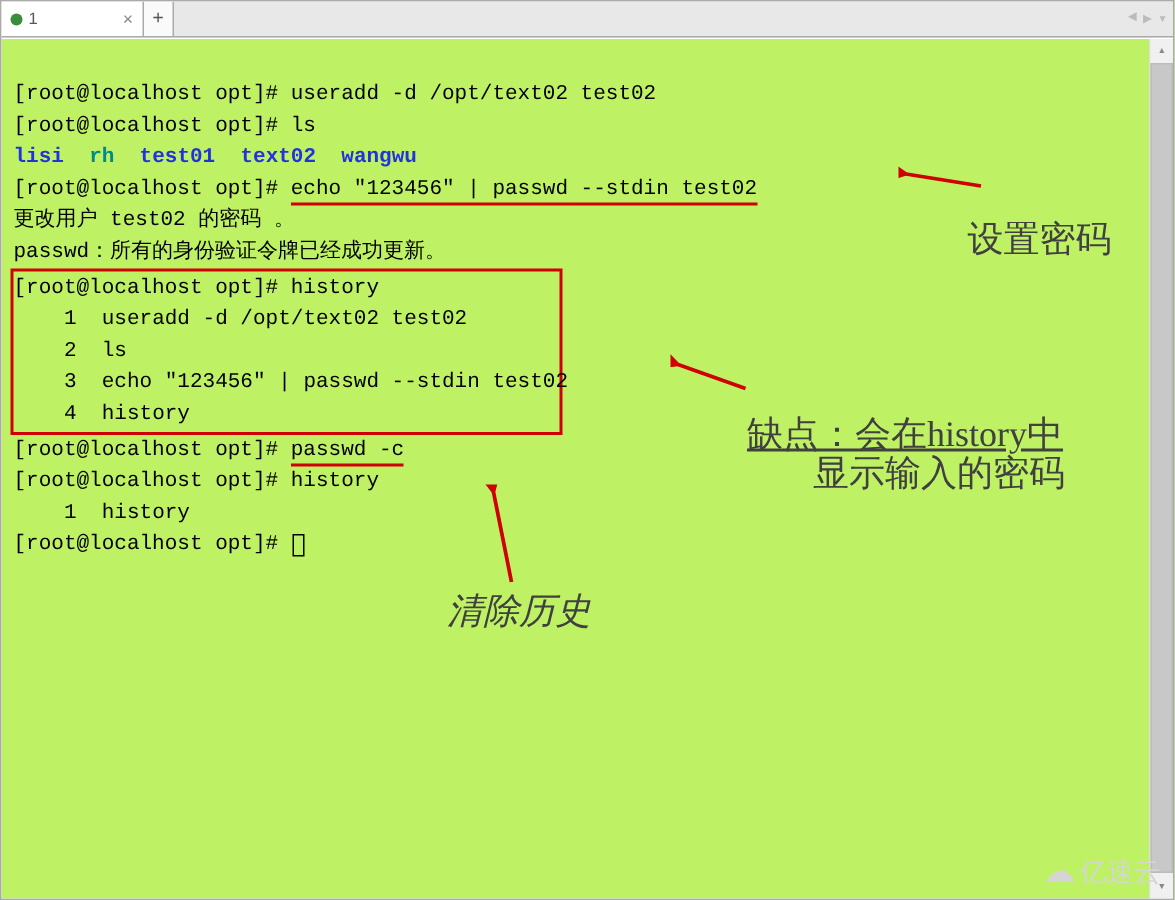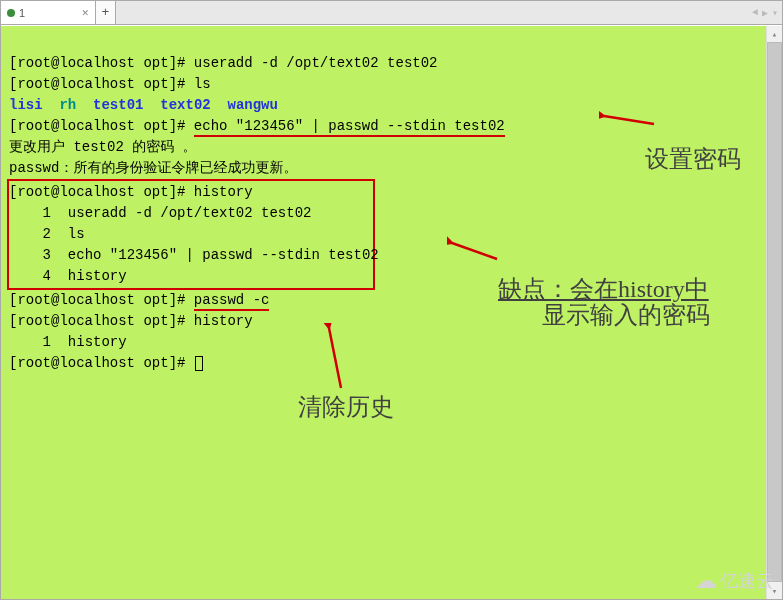--- a/index.html
+++ b/index.html
@@ -186,21 +186,21 @@
 
 <div class="scrollbar-v">
   <div class="scroll-btn">▴</div>
   <div class="scroll-thumb" style="height:540px"></div>
   <div class="scroll-btn" style="position:absolute;bottom:0;">▾</div>
 </div>
 
 <div class="annotation" style="left:644px; top:142px;">设置密码</div>
 <div class="annotation" style="left:497px; top:272px;text-decoration:underline;">缺点：会在history中</div>
 <div class="annotation" style="left:497px; top:298px;margin-left:44px;">显示输入的密码</div>
-<div class="annotation" style="left:297px; top:390px;">清除历史</div>
+<div class="annotation" style="left:297px; top:390px;font-style:italic;">清除历史</div>
 
 <svg class="arrow-red" style="left:598px; top:105px; width:60px; height:25px;">
   <defs>
       <marker id="ah1" markerWidth="8" markerHeight="8" refX="1" refY="3" orient="auto">
         <path d="M6,0 L0,3 L6,6 Z" fill="#d00000"></path>
       </marker>
     </defs>
   <line x1="55" y1="18" x2="5" y2="10" stroke="#d00000" stroke-width="2.5" marker-end="url(#ah1)"></line>
 </svg>
 <svg class="arrow-red" style="left:446px; top:234px; width:55px; height:30px;">

